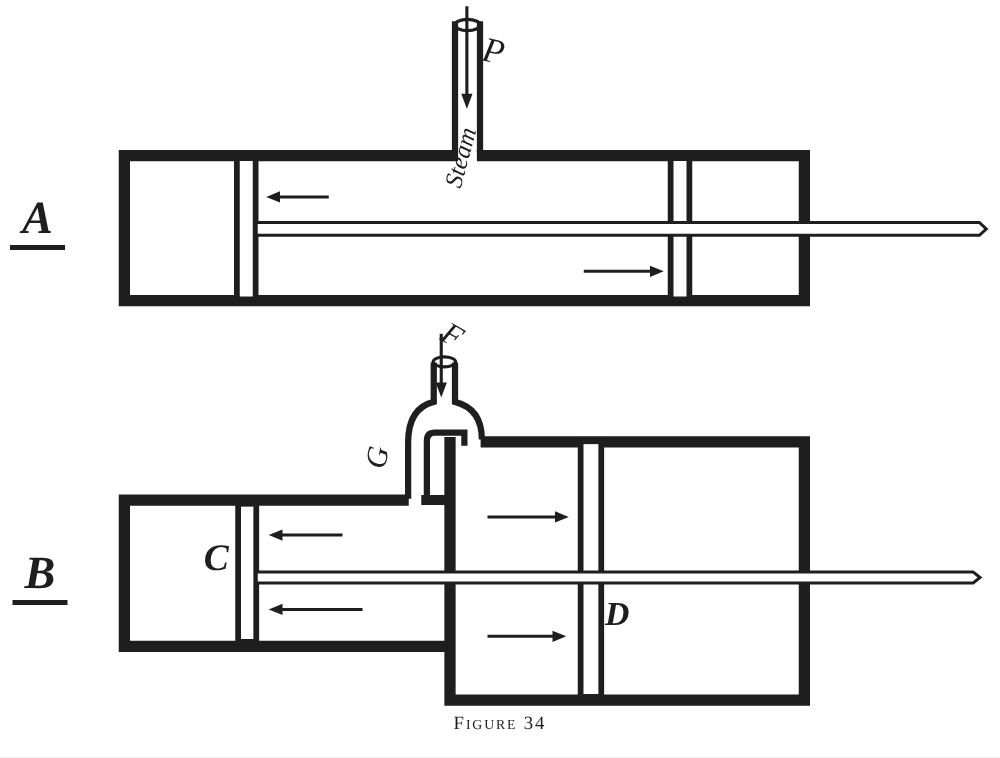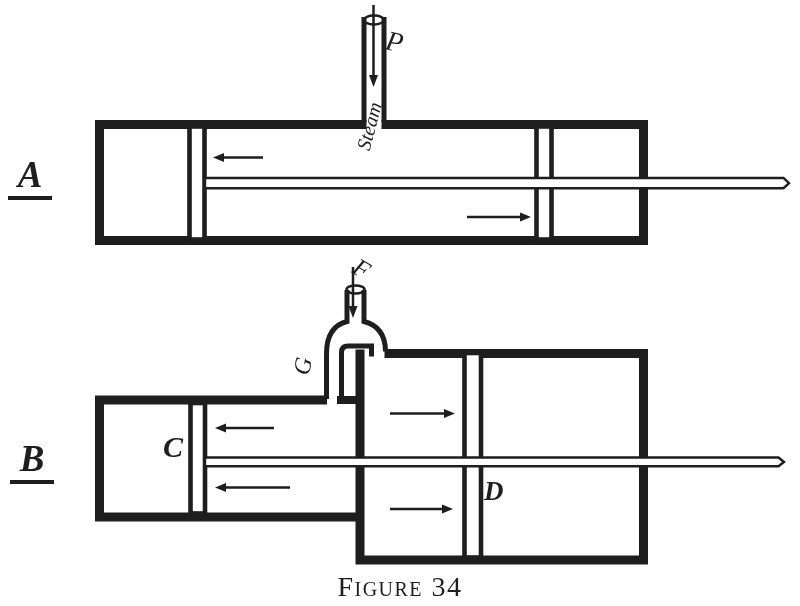--- a/index.html
+++ b/index.html
@@ -31,21 +31,21 @@
   .lbl-b{left:10px;top:440px;width:36px;}
   .lbl-p{left:386px;top:28px;font-size:28px;transform:rotate(12deg);}
   .lbl-steam{left:331px;top:116px;width:76px;text-align:center;font-size:20px;transform:rotate(-75deg);}
   .lbl-f{left:354px;top:256px;font-size:25px;transform:rotate(30deg);}
   .lbl-g{left:294px;top:354px;font-size:24px;transform:rotate(-80deg);}
   .lbl-c{left:163px;top:432px;font-size:30px;font-weight:bold;}
   .lbl-d{left:484px;top:478px;font-size:27px;font-weight:bold;}
   .caption{
     position:absolute;left:0;top:571px;width:800px;
     text-align:center;
-    font-size:28px;
+    font-size:15px;
     font-variant:small-caps;
     letter-spacing:1.5px;
     font-style:normal;
   }
 </style>
 </head>
 <body>
 
 <div class="page" style="--ink: #1e1e1e; --paper: #ffffff;">
 

